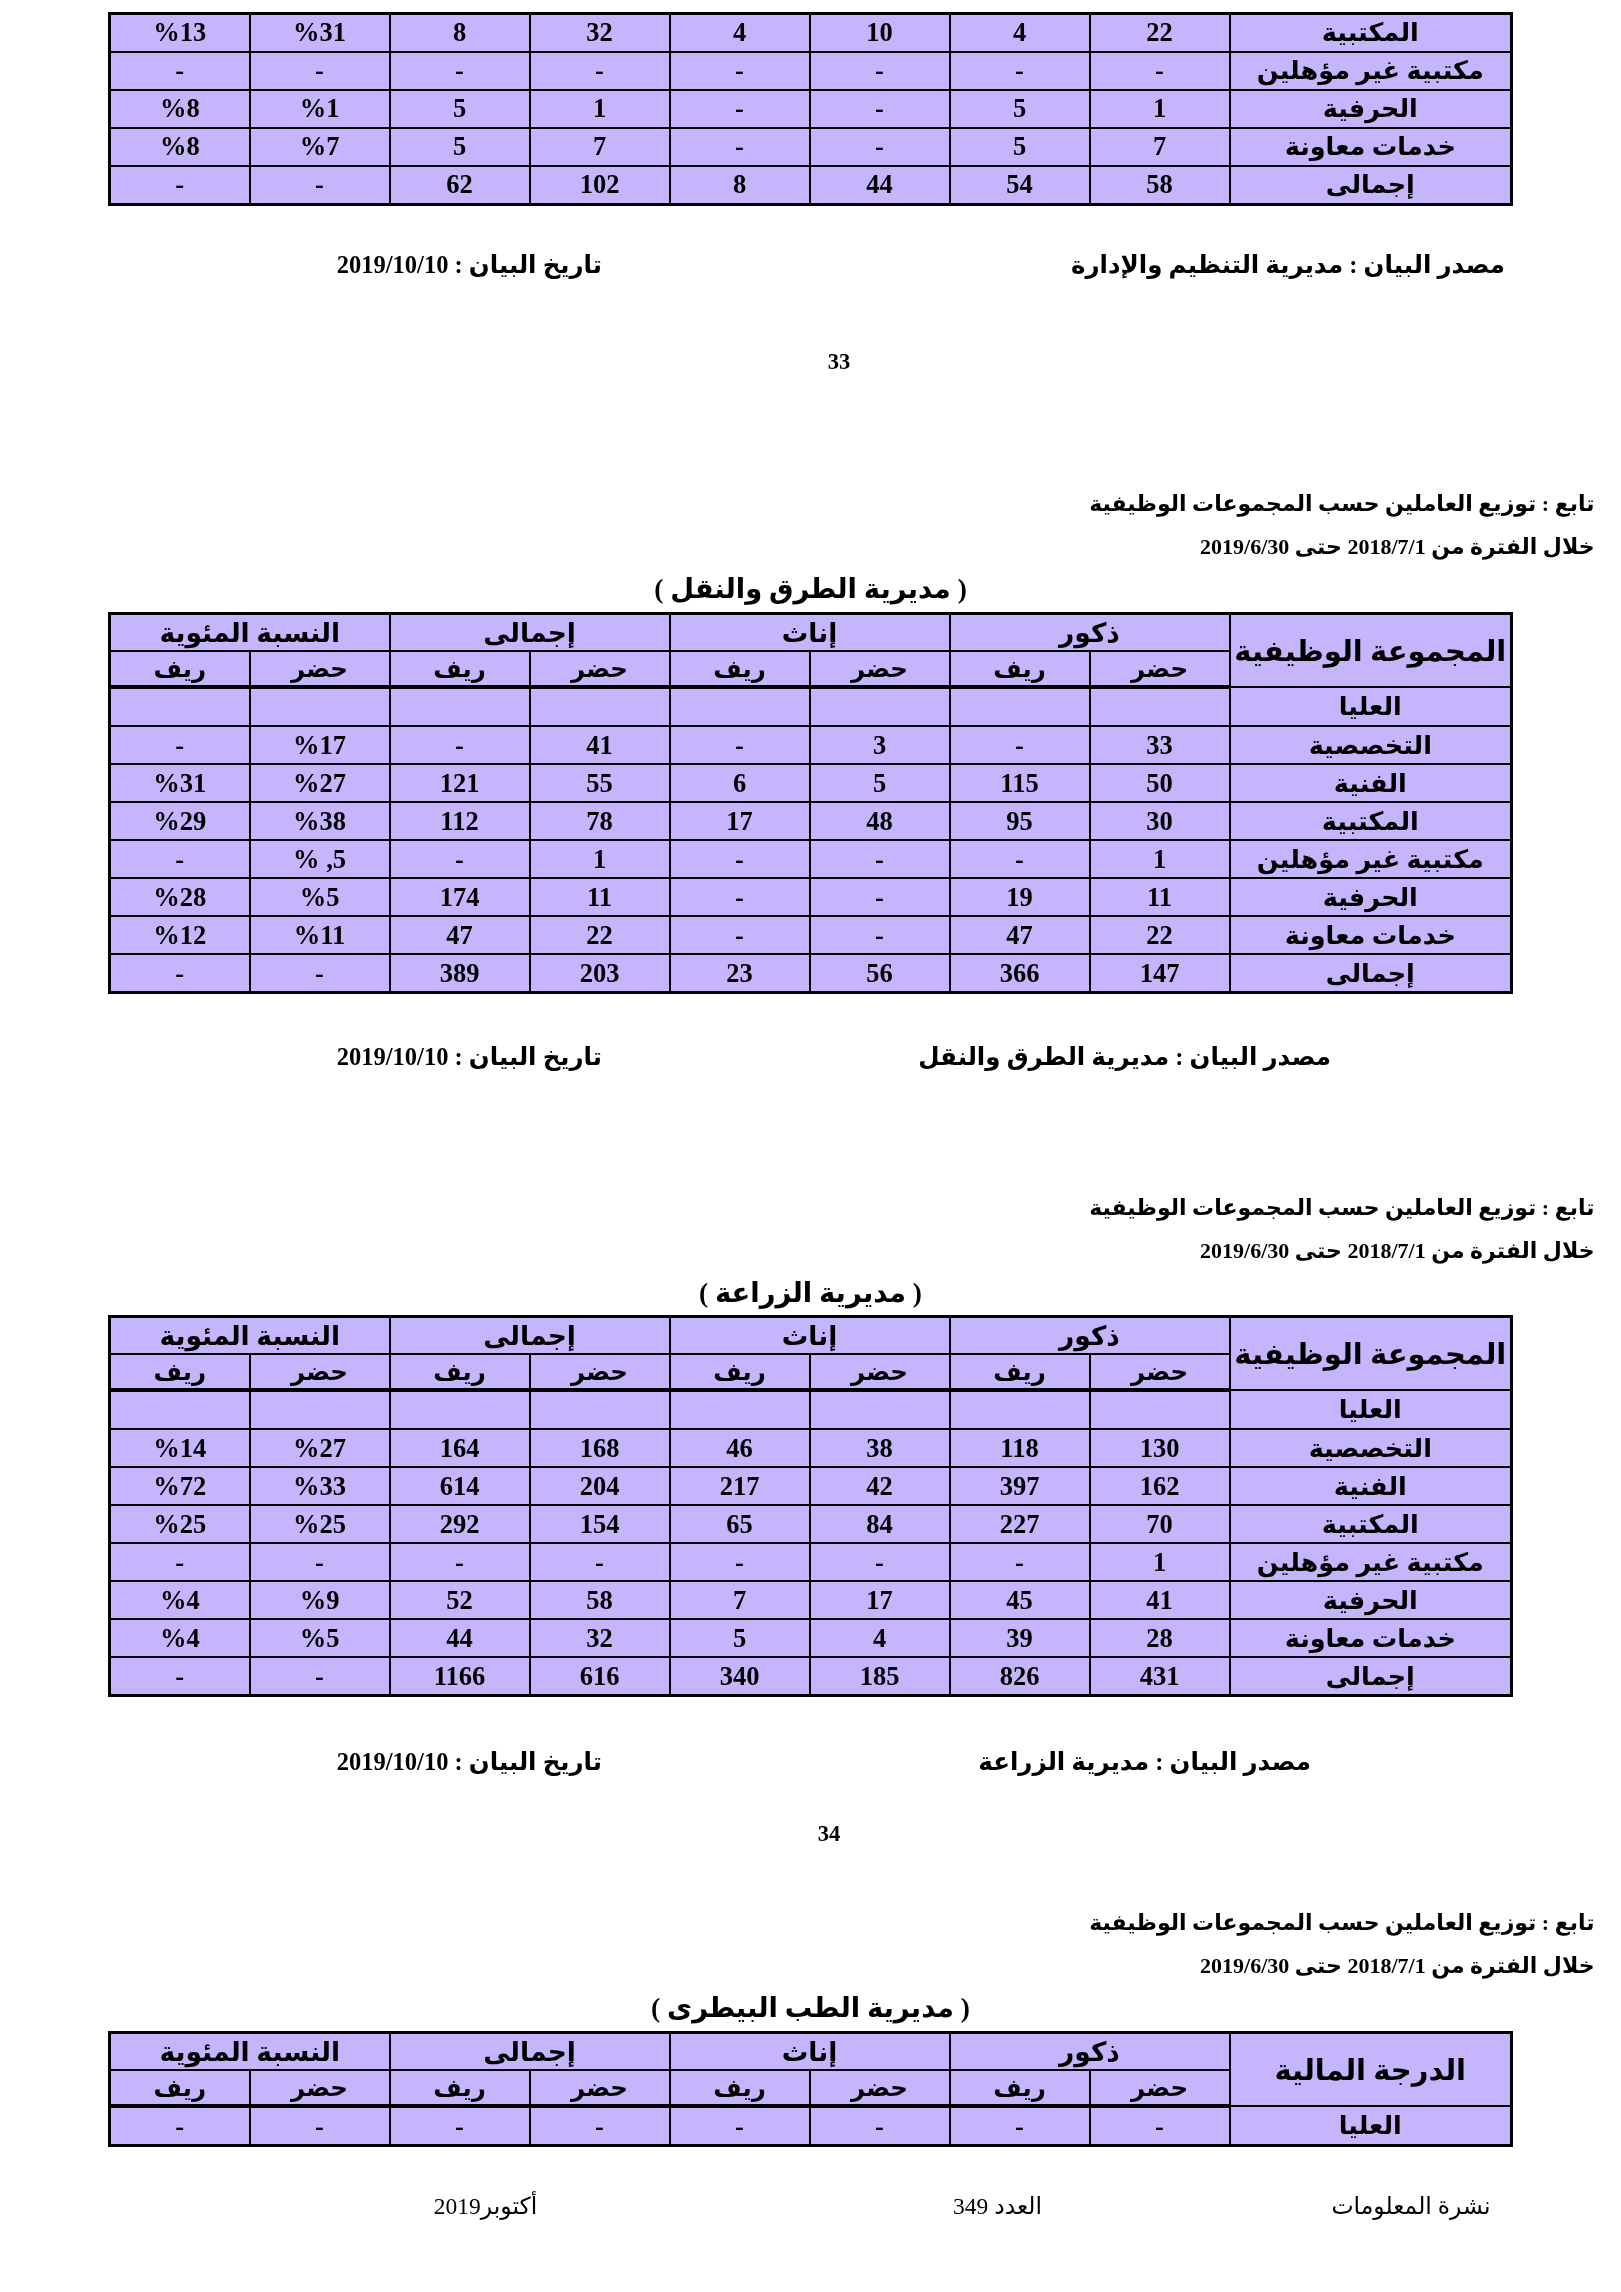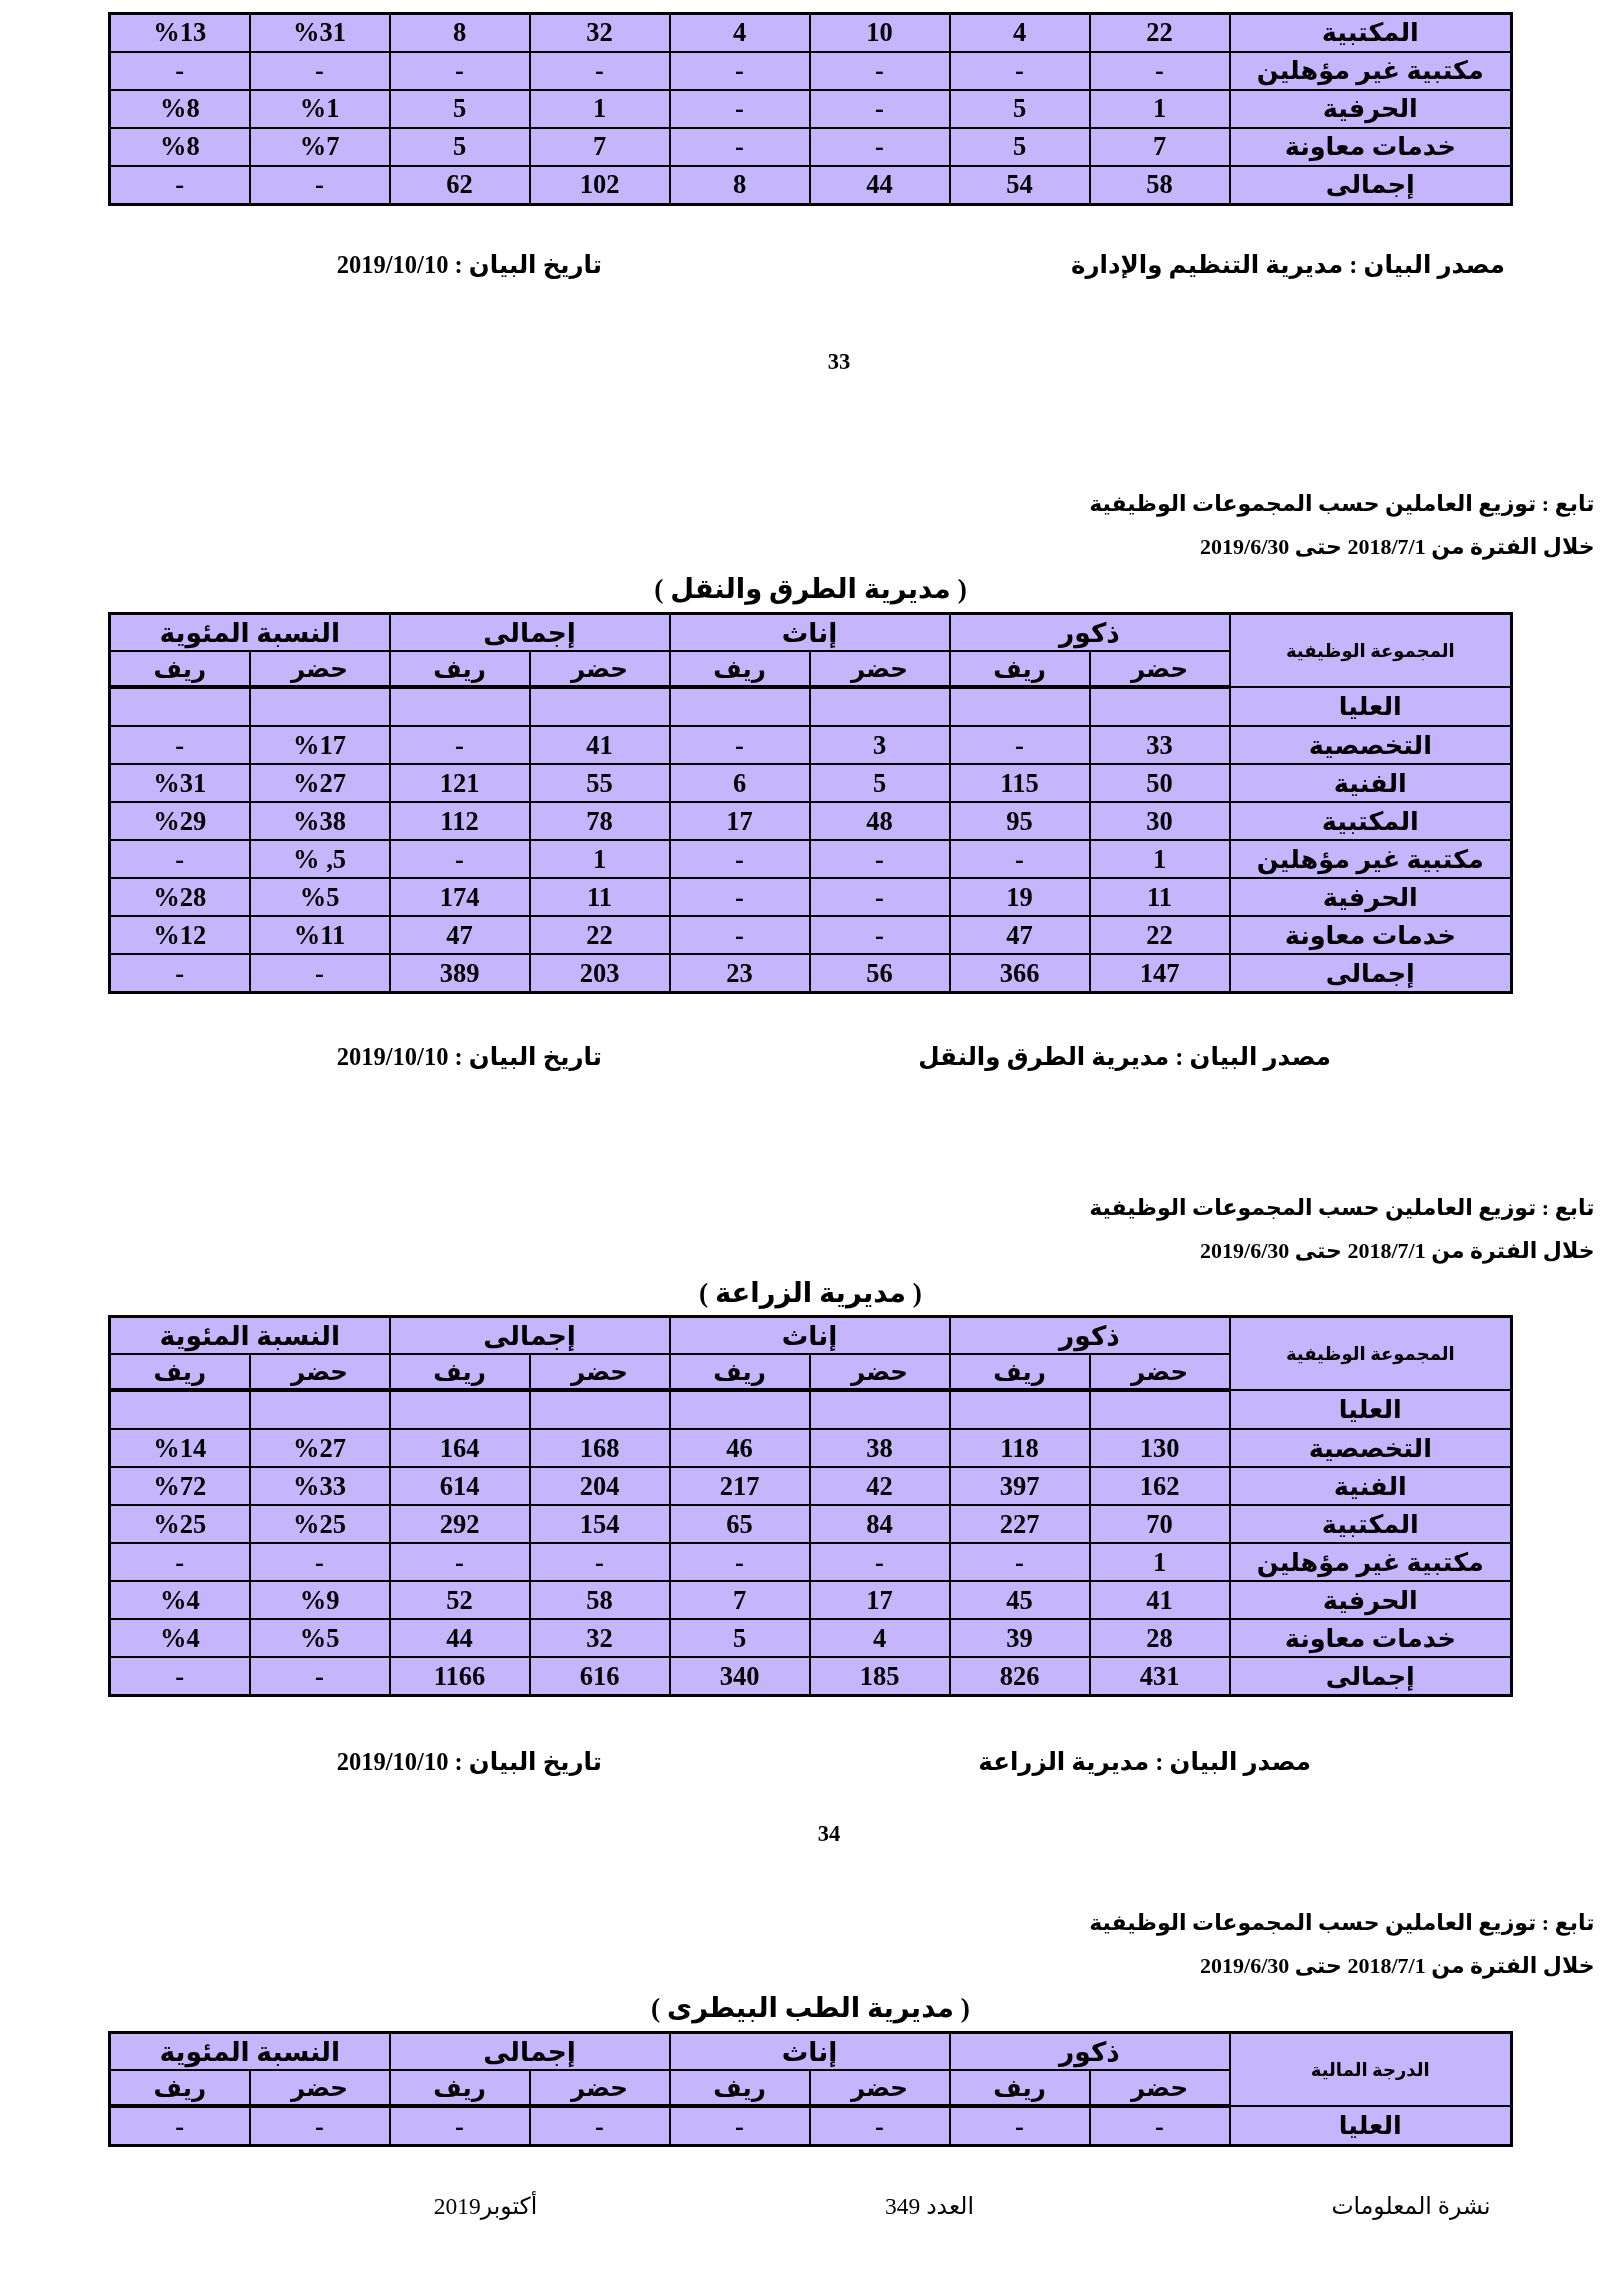--- a/index.html
+++ b/index.html
@@ -16,21 +16,21 @@
     border:3.9px solid #000;background:#c4b5fd;
   }
   .dtable th,.dtable td{
     border-left:2px solid #000;border-right:2px solid #000;
     border-top:2.9px solid #000;border-bottom:2.9px solid #000;
     font-weight:bold;text-align:center;vertical-align:middle;
     padding:0;overflow:hidden;white-space:nowrap;
   }
   .dtable .grp{font-size:26.5px;height:35px;direction:rtl;}
   .dtable tr.sub th{border-bottom:4.9px solid #000;font-size:24.5px;height:33px;direction:rtl;}
-  .dtable .lblhead{font-size:18px;direction:rtl;}
+  .dtable .lblhead{font-size:29px;direction:rtl;}
   .dtable td.num{font-size:26.5px;height:36px;direction:ltr;}
   .dtable td.rowlbl{font-size:25.5px;direction:rtl;border-radius:19px;}
 
   
   .note{position:absolute;font-size:24.5px;font-weight:bold;direction:rtl;white-space:nowrap;margin-top:32px;}
   .title-block{position:absolute;left:26.5px;width:1568px;text-align:center;direction:rtl;font-weight:bold;}
   .title-l12{font-size:22px;line-height:43px;text-align:right;}
   .title-l3{font-size:27.4px;line-height:43px;}
   .pagenum{position:absolute;width:98px;text-align:center;font-size:22.5px;font-weight:bold;}
   .footer-item{position:absolute;font-size:23.5px;font-weight:normal;direction:rtl;white-space:nowrap;}
@@ -397,17 +397,17 @@
           <td class="num">-</td>
           <td class="num">-</td>
           <td class="num">-</td>
           <td class="num">-</td>
           <td class="rowlbl">العليا</td>
         </tr>
       </tbody>
   </table>
 
   <div class="footer-item" style="top:2192px;left:1313px;width:196px;text-align:center;">نشرة المعلومات</div>
-  <div class="footer-item" style="top:2192px;left:885px;width:157px;text-align:left;">العدد 349</div>
+  <div class="footer-item" style="top:2192px;left:885px;width:157px;text-align:right;">العدد 349</div>
   <div class="footer-item" style="top:2192px;left:407px;width:157px;text-align:center;">أكتوبر2019</div>
 
 </div>
 
 
 </body></html>

